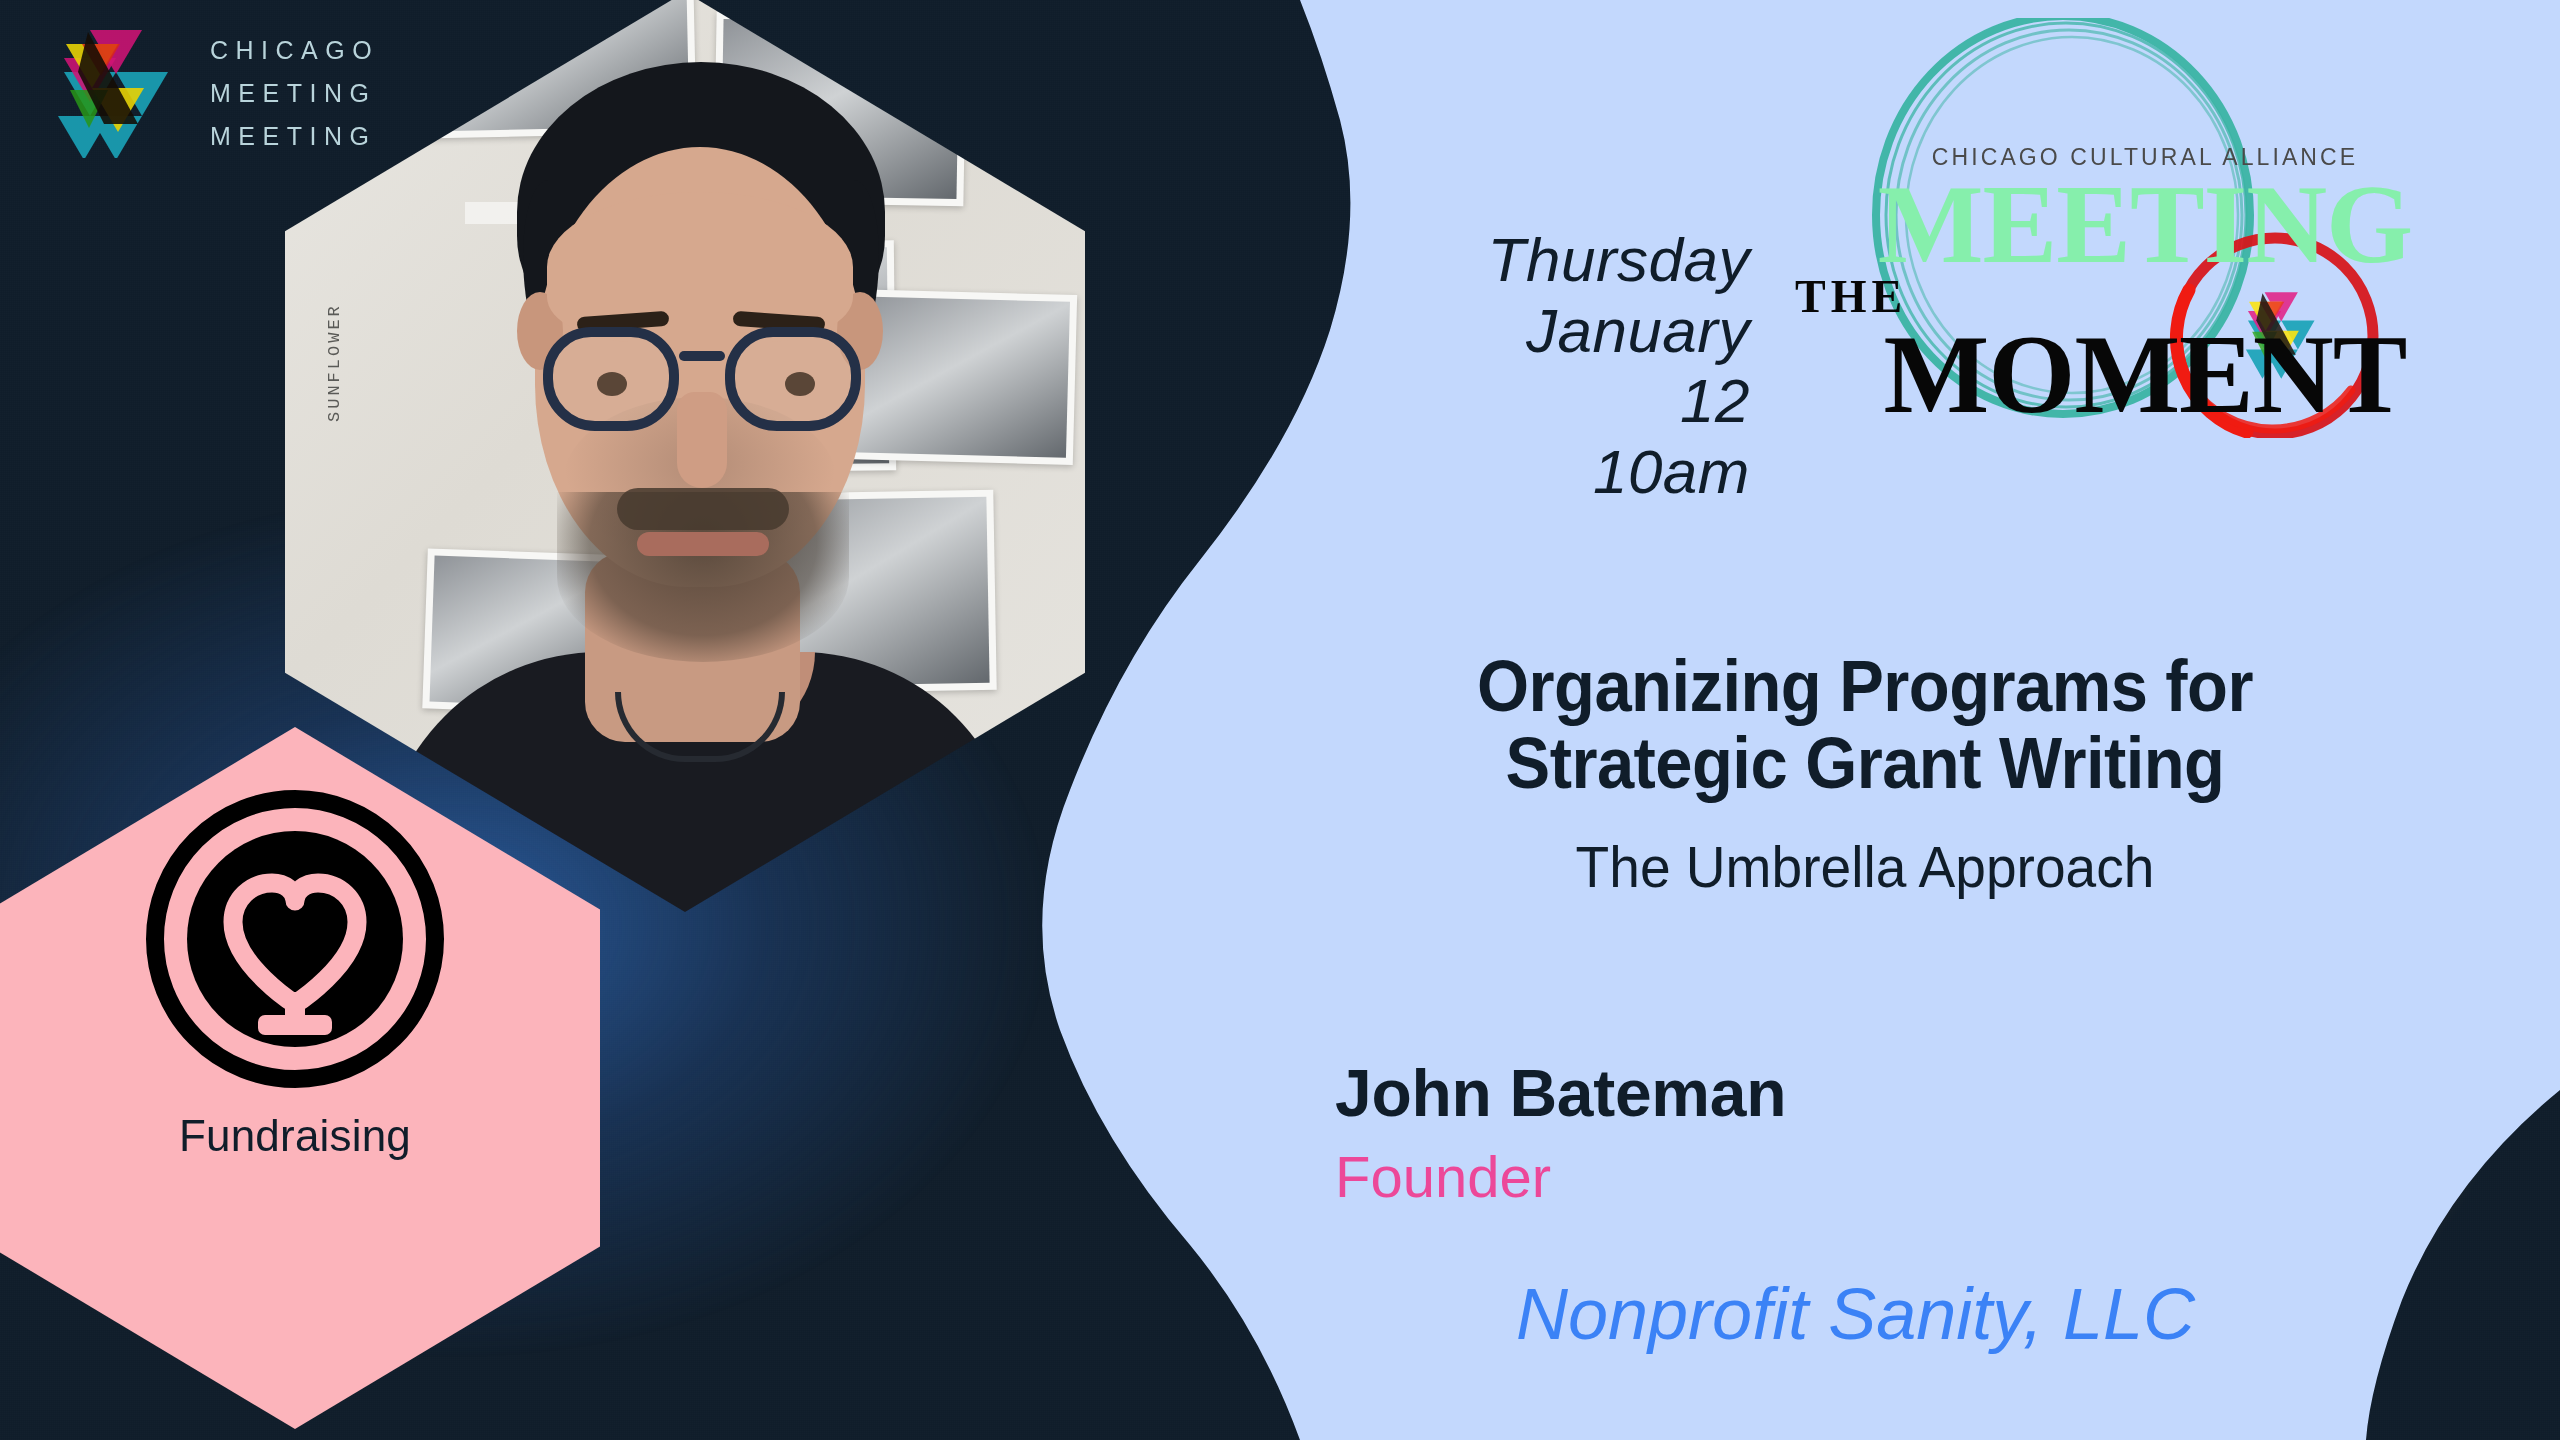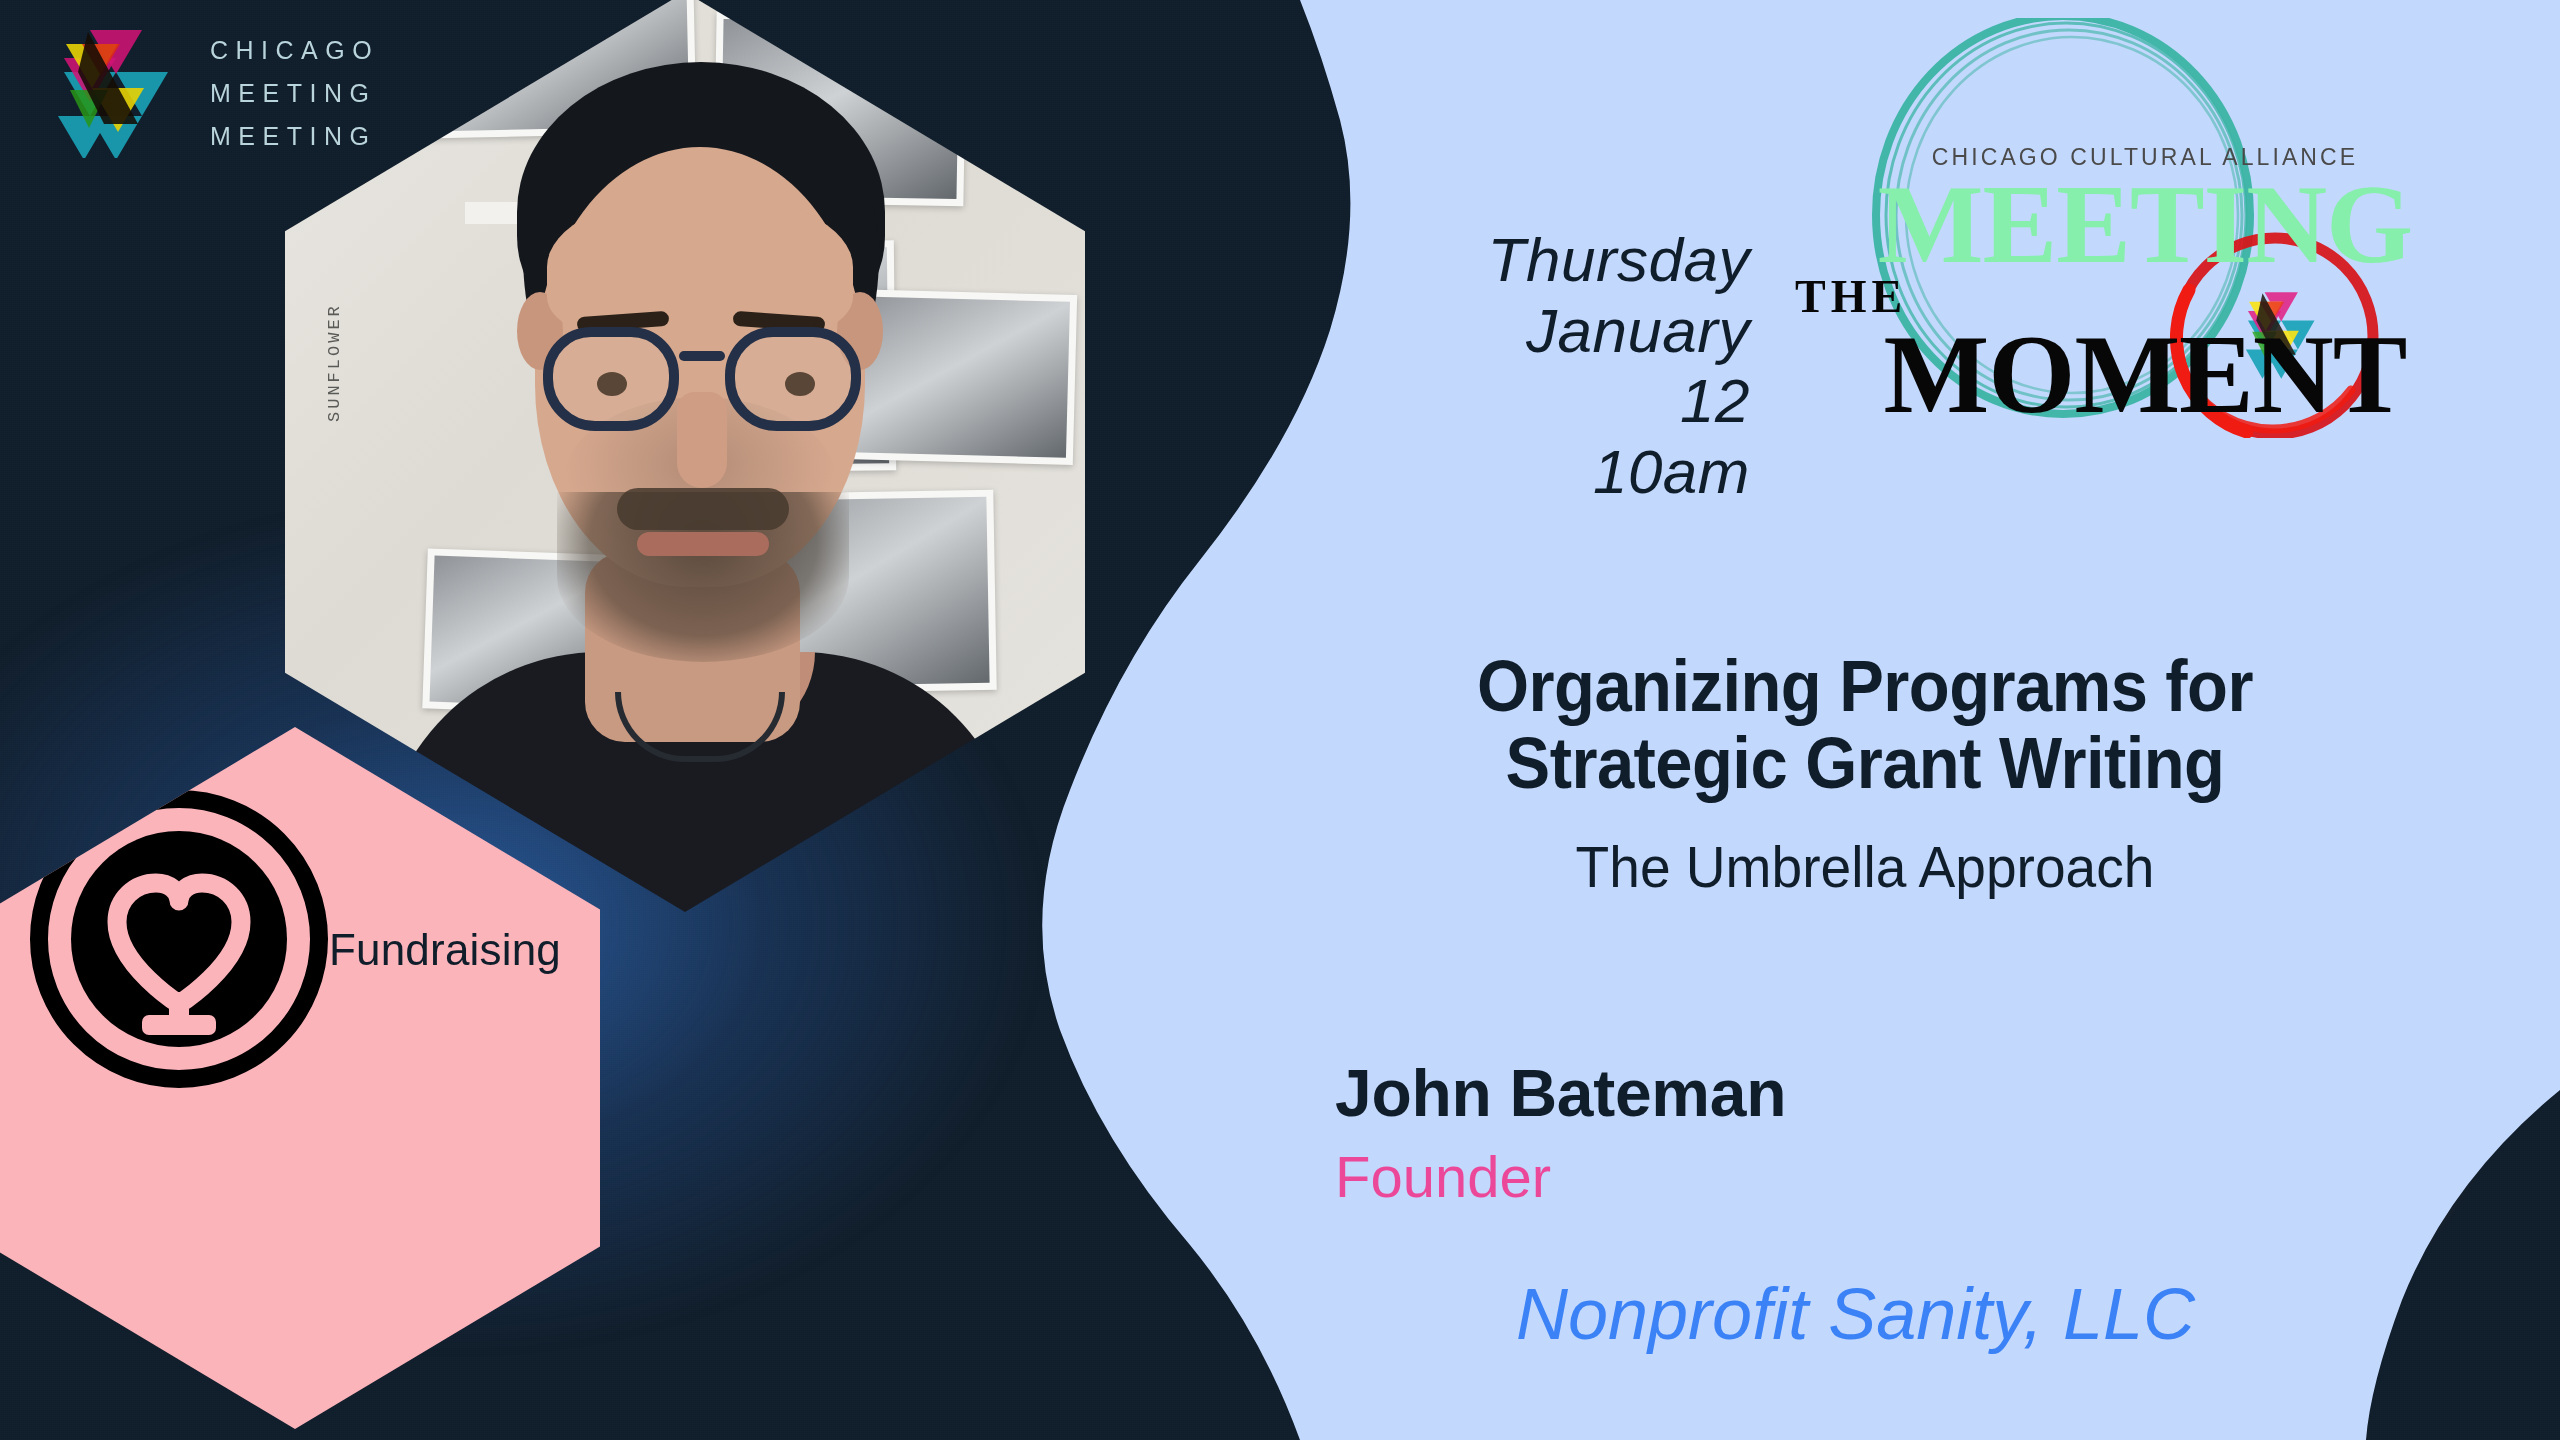--- a/index.html
+++ b/index.html
@@ -105,21 +105,21 @@
     background:#0f1c29;z-index:-1;
   }
 
   
   .pink-hex{
     position:absolute;left:-10px;top:727px;width:610px;height:702px;
     background:#fcb4bb;
     clip-path: polygon(50% 0%, 100% 26%, 100% 74%, 50% 100%, 0% 74%, 0% 26%);
     display:flex;flex-direction:column;align-items:center;justify-content:flex-start;
   }
-  .pink-hex-inner{padding-top:62px;display:flex;flex-direction:row;align-items:center;}
+  .pink-hex-inner{padding-top:62px;display:flex;flex-direction:column;align-items:center;}
   .fund-icon{width:300px;height:300px;}
   .fund-label{
     margin-top:22px;font-size:44px;color:#101d2a;font-weight:400;letter-spacing:.2px;
   }
 
   
   .date-block{
     position:absolute;left:1450px;top:225px;width:300px;
     text-align:right;color:#101d2a;
     font-size:62px;line-height:1.14;font-style:italic;font-weight:400;letter-spacing:.5px;

